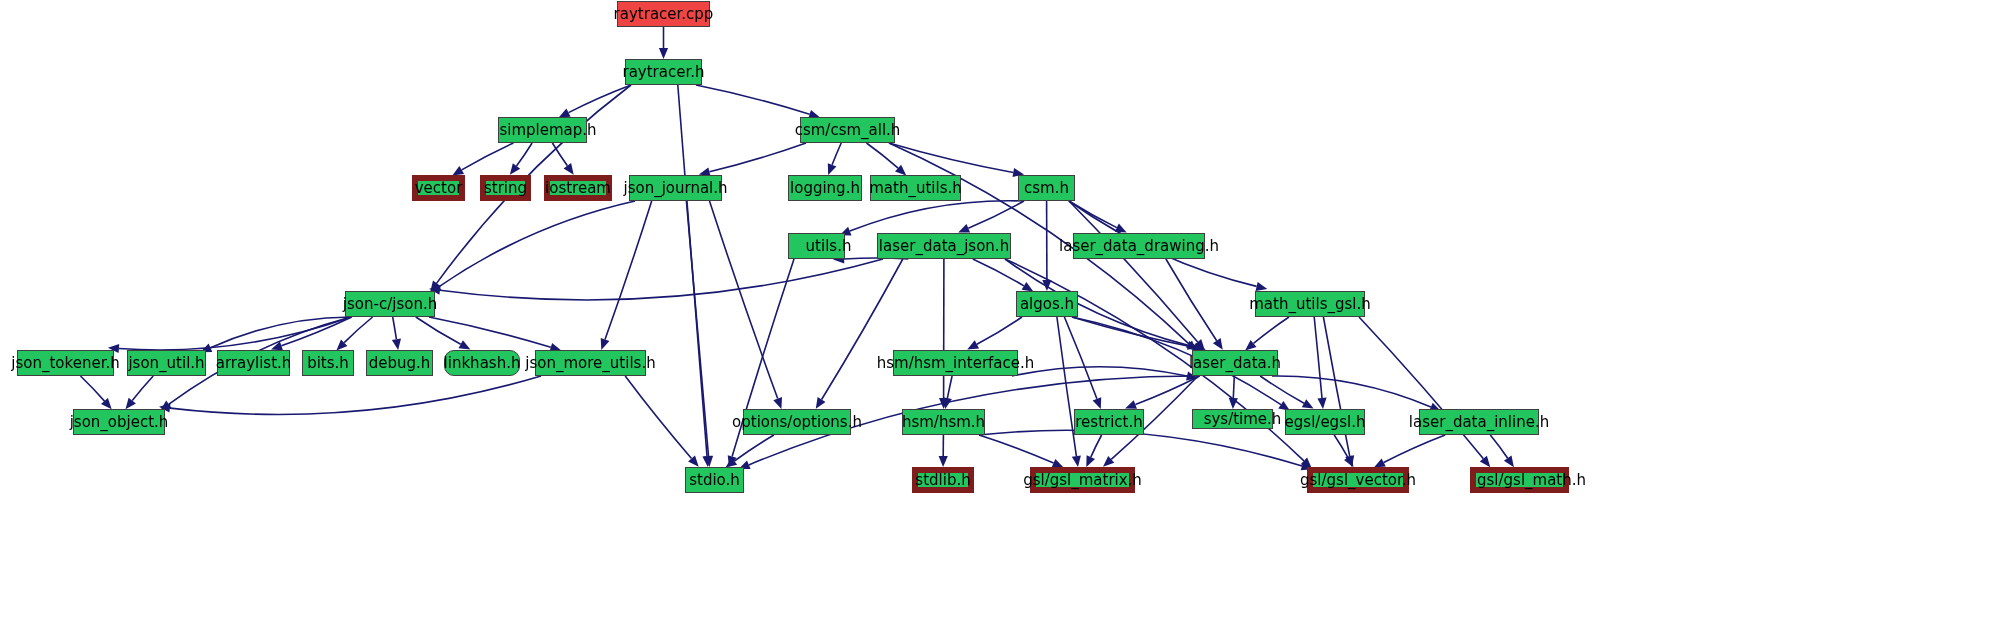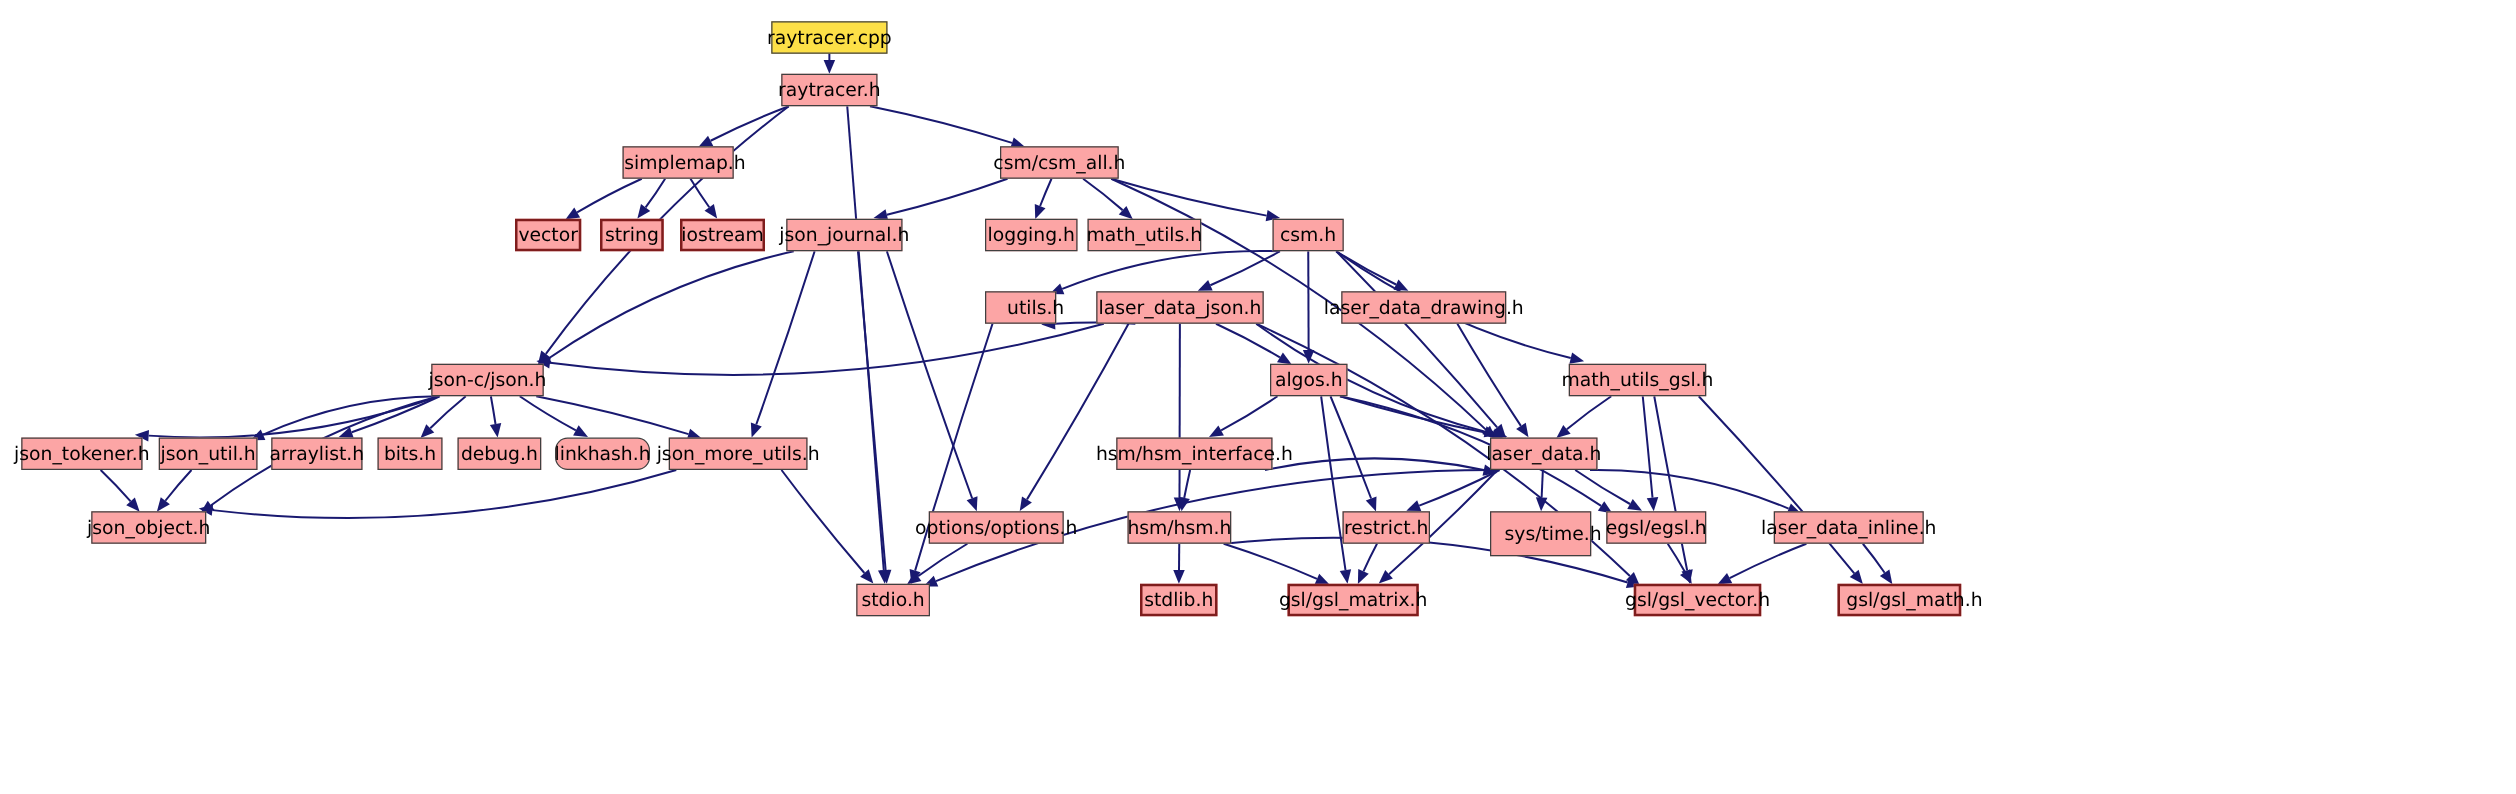--- a/index.html
+++ b/index.html
@@ -5,26 +5,26 @@
   html,body{margin:0;padding:0;background:#ffffff;}
   body{
     width:2013px;height:635px;overflow:hidden;
     font-family:"DejaVu Sans","Liberation Sans",sans-serif;
   }
   #graph-root{position:relative;width:2013px;height:635px;background:#fff;}
   svg#edge-layer{position:absolute;left:0;top:0;width:2013px;height:635px;}
   .node{
     position:absolute;box-sizing:border-box;
     display:flex;align-items:center;justify-content:center;
-    background:#fca5a5;border:1px solid #404040;
+    background:#22c55e;border:1px solid #404040;
     font-size:15px;line-height:1;color:#000000;
     white-space:nowrap;height:26px;
   }
-  .node.root{background:#fde047;border:1px solid #404040;margin-top:16px;}
-  .node.sys{border:2px solid #7f1d1d;}
+  .node.root{background:#ef4444;border:1px solid #404040;}
+  .node.sys{border:6px solid #7f1d1d;}
   .edge{fill:none;stroke:#191970;stroke-width:1.6px;}
   .arrowfill{fill:#191970;}
 </style>
 </head>
 <body>
 
 <div id="graph-root">
   <svg id="edge-layer" viewBox="0 0 2013 635" preserveAspectRatio="none">
       <path class="edge" d="M663.5,27.0 Q663.5,37.5 663.5,48.0"></path>
       <polygon class="arrowfill" points="663.5,59.0 658.9,48.0 668.1,48.0"></polygon>
@@ -249,21 +249,21 @@
       </div>
       <div class="node" style="left: 743px; top: 409px; width: 108px; height: 26px;">
         <span>options/options.h</span>
       </div>
       <div class="node" style="left: 902px; top: 409px; width: 83px; height: 26px;">
         <span>hsm/hsm.h</span>
       </div>
       <div class="node" style="left: 1074px; top: 409px; width: 70px; height: 26px;">
         <span>restrict.h</span>
       </div>
-      <div class="node" style="left: 1192px; top: 409px; width: 81px; height: 36px; padding-left: 20px;">
+      <div class="node" style="left: 1192px; top: 409px; width: 81px; height: 20px; padding-left: 20px;">
         <span>sys/time.h</span>
       </div>
       <div class="node" style="left: 1285px; top: 409px; width: 80px; height: 26px;">
         <span>egsl/egsl.h</span>
       </div>
       <div class="node" style="left: 1419px; top: 409px; width: 120px; height: 26px;">
         <span>laser_data_inline.h</span>
       </div>
       <div class="node" style="left: 685px; top: 467px; width: 59px; height: 26px;">
         <span>stdio.h</span>

